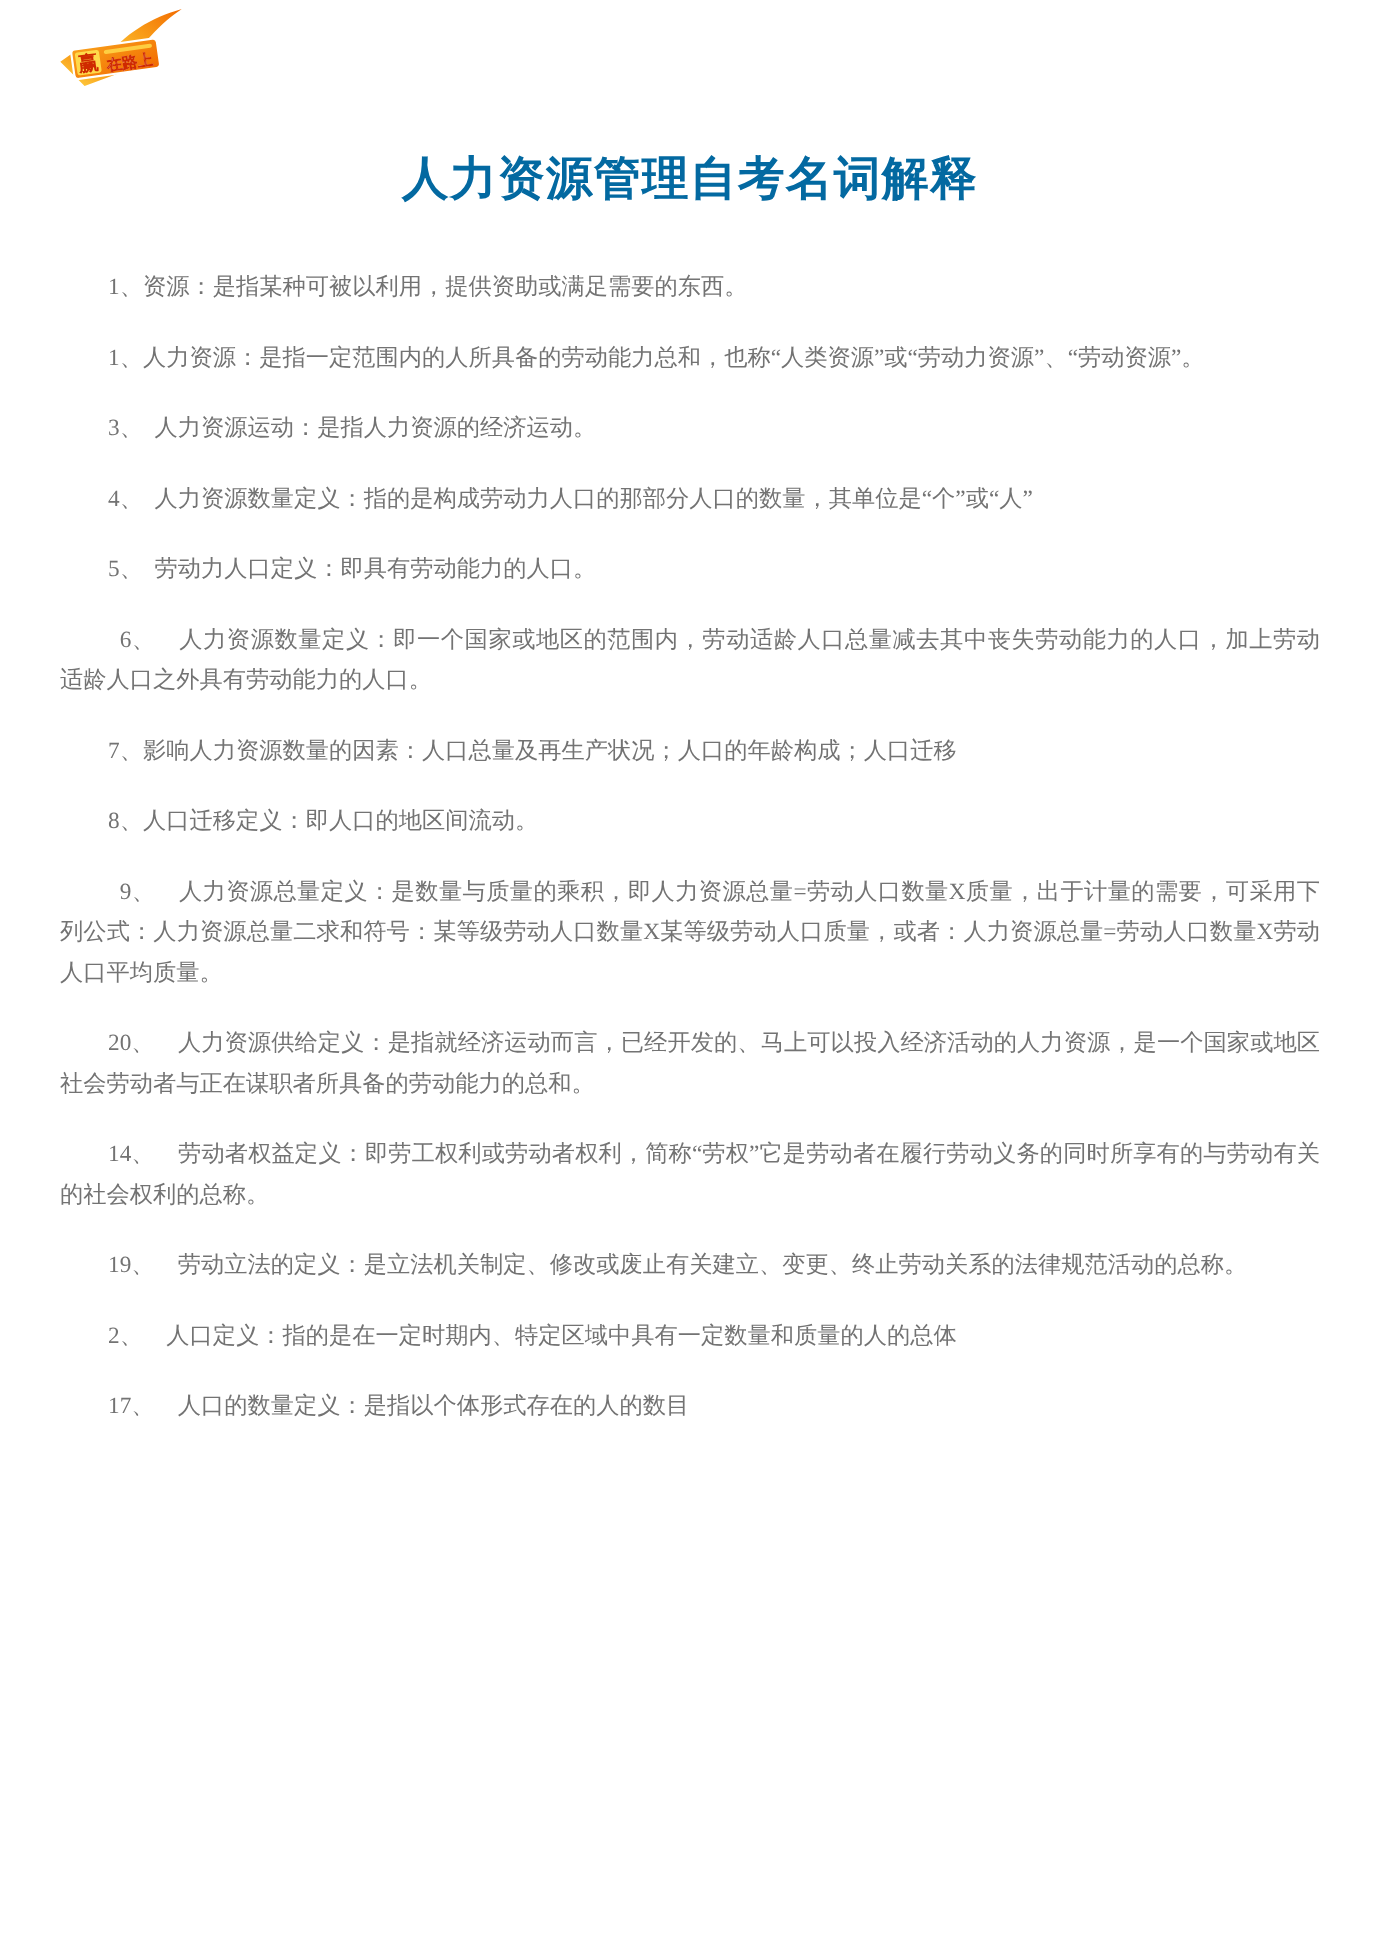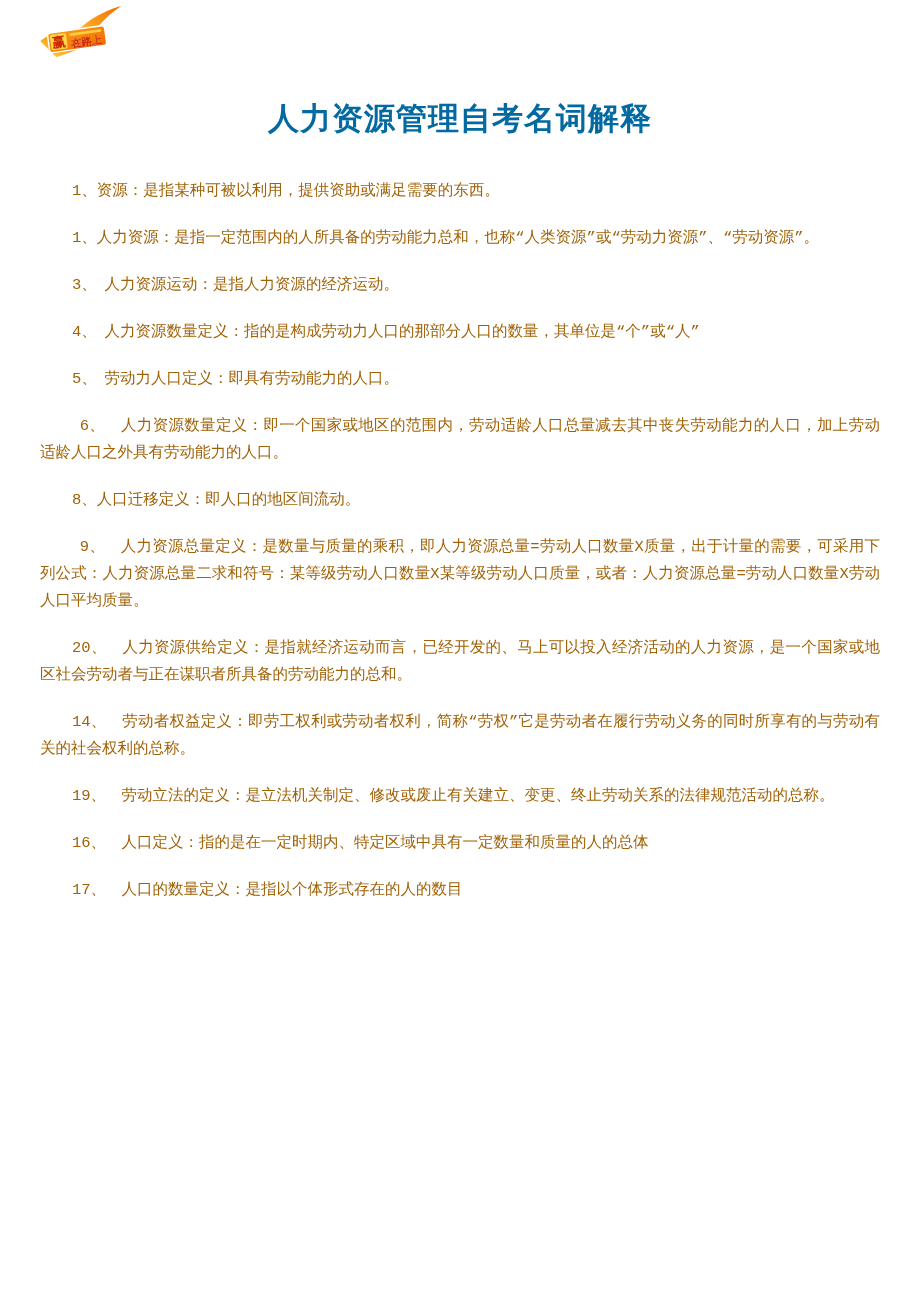--- a/index.html
+++ b/index.html
@@ -38,22 +38,21 @@
     letter-spacing: 1px;
     color: #0369a1;
     line-height: 42px;
   }
   .content {
     margin: 38px 64px 0 40px;
     width: 840px;
     font-size: 15.5px;
     line-height: 27px;
     text-align: justify;
-    color: #a16207;
-    font-family: Liberation Mono, monospace;
+    color: #737373;
   }
   .content p {
     margin: 0 0 20px 0;
     text-indent: 32px;
     word-break: break-all;
   }
 </style>
 </head>
 <body>
 
@@ -89,22 +88,23 @@
 
   <h1 class="doc-title">人力资源管理自考名词解释</h1>
 
   <div class="content">
     <p>1、资源：是指某种可被以利用，提供资助或满足需要的东西。</p>
     <p>1、人力资源：是指一定范围内的人所具备的劳动能力总和，也称“人类资源”或“劳动力资源”、“劳动资源”。</p>
     <p>3、 人力资源运动：是指人力资源的经济运动。</p>
     <p>4、 人力资源数量定义：指的是构成劳动力人口的那部分人口的数量，其单位是“个”或“人”</p>
     <p>5、 劳动力人口定义：即具有劳动能力的人口。</p>
     <p> 6、　人力资源数量定义：即一个国家或地区的范围内，劳动适龄人口总量减去其中丧失劳动能力的人口，加上劳动 适龄人口之外具有劳动能力的人口。</p>
+    <p>7、影响人力资源数量的因素：人口总量及再生产状况；人口的年龄构成；人口迁移</p>
     <p>8、人口迁移定义：即人口的地区间流动。</p>
     <p> 9、　人力资源总量定义：是数量与质量的乘积，即人力资源总量=劳动人口数量X质量，出于计量的需要，可采用下列公式：人力资源总量二求和符号：某等级劳动人口数量X某等级劳动人口质量，或者：人力资源总量=劳动人口数量X劳动人口平均质量。</p>
     <p>20、　人力资源供给定义：是指就经济运动而言，已经开发的、马上可以投入经济活动的人力资源，是一个国家或地区社会劳动者与正在谋职者所具备的劳动能力的总和。</p>
     <p>14、　劳动者权益定义：即劳工权利或劳动者权利，简称“劳权”它是劳动者在履行劳动义务的同时所享有的与劳动有关的社会权利的总称。</p>
     <p>19、　劳动立法的定义：是立法机关制定、修改或废止有关建立、变更、终止劳动关系的法律规范活动的总称。</p>
-    <p>16、　人口定义：指的是在一定时期内、特定区域中具有一定数量和质量的人的总体</p>
+    <p>2、　人口定义：指的是在一定时期内、特定区域中具有一定数量和质量的人的总体</p>
     <p>17、　人口的数量定义：是指以个体形式存在的人的数目</p>
   </div>
 
 </div>
 
 </body></html>

